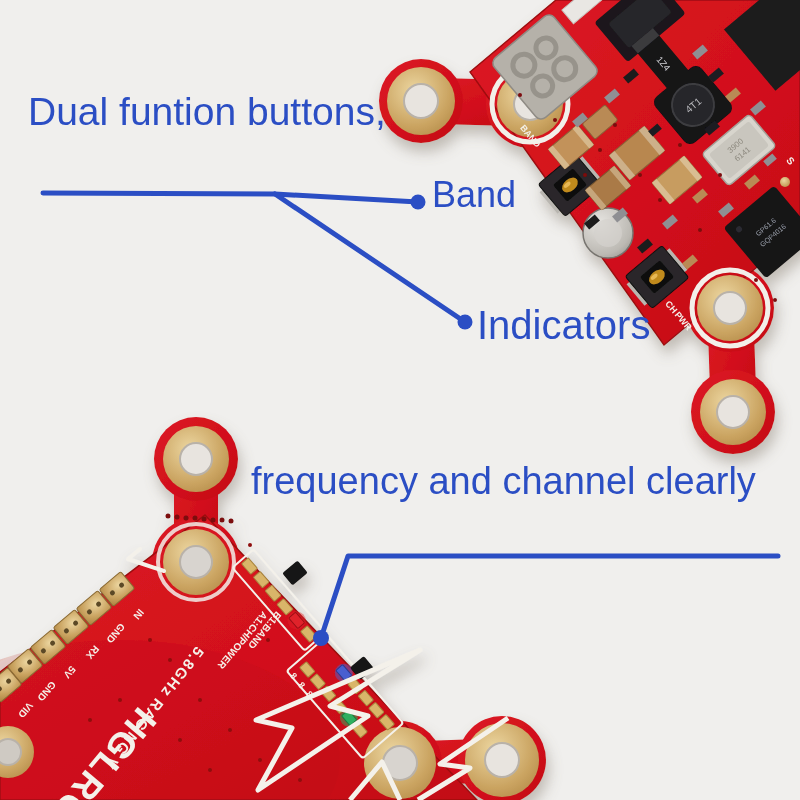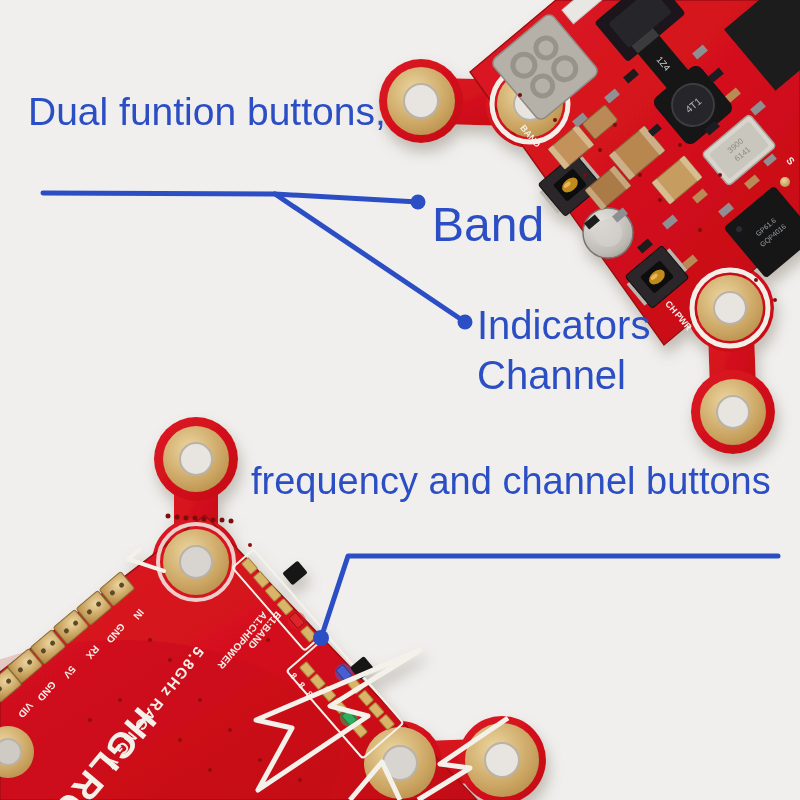--- a/index.html
+++ b/index.html
@@ -6,21 +6,21 @@
     --background:#f0efed; --accent_blue:#2b4ec4; --board_red:#d2101b;
     --pad_gold:#c9a25f; --silk_white:#f4f1ea;
     --led_red:#e0242c; --led_blue:#4a5fd0; --led_green:#2eaf5e; --led_gold:#d9b569;
   }
   html,body{margin:0;padding:0}
   body{width:800px;height:800px;overflow:hidden;background:var(--background)}
   .stage{position:relative;width:800px;height:800px;font-family:"Liberation Sans",sans-serif}
   .stage svg{position:absolute;left:0;top:0}
   .ann{position:absolute;color:var(--accent_blue);font-weight:400;white-space:nowrap}
   .ann-dual{left:28px;top:88px;font-size:39px;line-height:47px}
-  .ann-band{left:432px;top:197px;font-size:48px}
+  .ann-band{left:432px;top:174px;font-size:36px}
   .ann-freq{left:477px;top:300px;font-size:40px;line-height:50px}
   .ann-ind{left:251px;top:459px;font-size:38px;line-height:45px}
   text{font-family:"Liberation Sans",sans-serif}
   .silk{fill:var(--silk_white);font-weight:bold}
 </style>
 </head>
 <body>
 
 <div class="stage">
 <svg width="800" height="800" viewBox="0 0 800 800">
@@ -417,18 +417,17 @@
     <circle cx="321" cy="638" r="8" style="fill:var(--accent_blue)"></circle>
   </g>
 </svg>
 
 <div class="ann ann-dual">
   <div>Dual funtion buttons,</div>
 </div>
 <div class="ann ann-band">Band</div>
 <div class="ann ann-freq">
   <div>Indicators</div>
-  <div>Channel</div>
 </div>
 <div class="ann ann-ind">
-  <div>frequency and channel buttons</div>
+  <div>frequency and channel clearly</div>
 </div>
 </div>
 
 </body></html>

